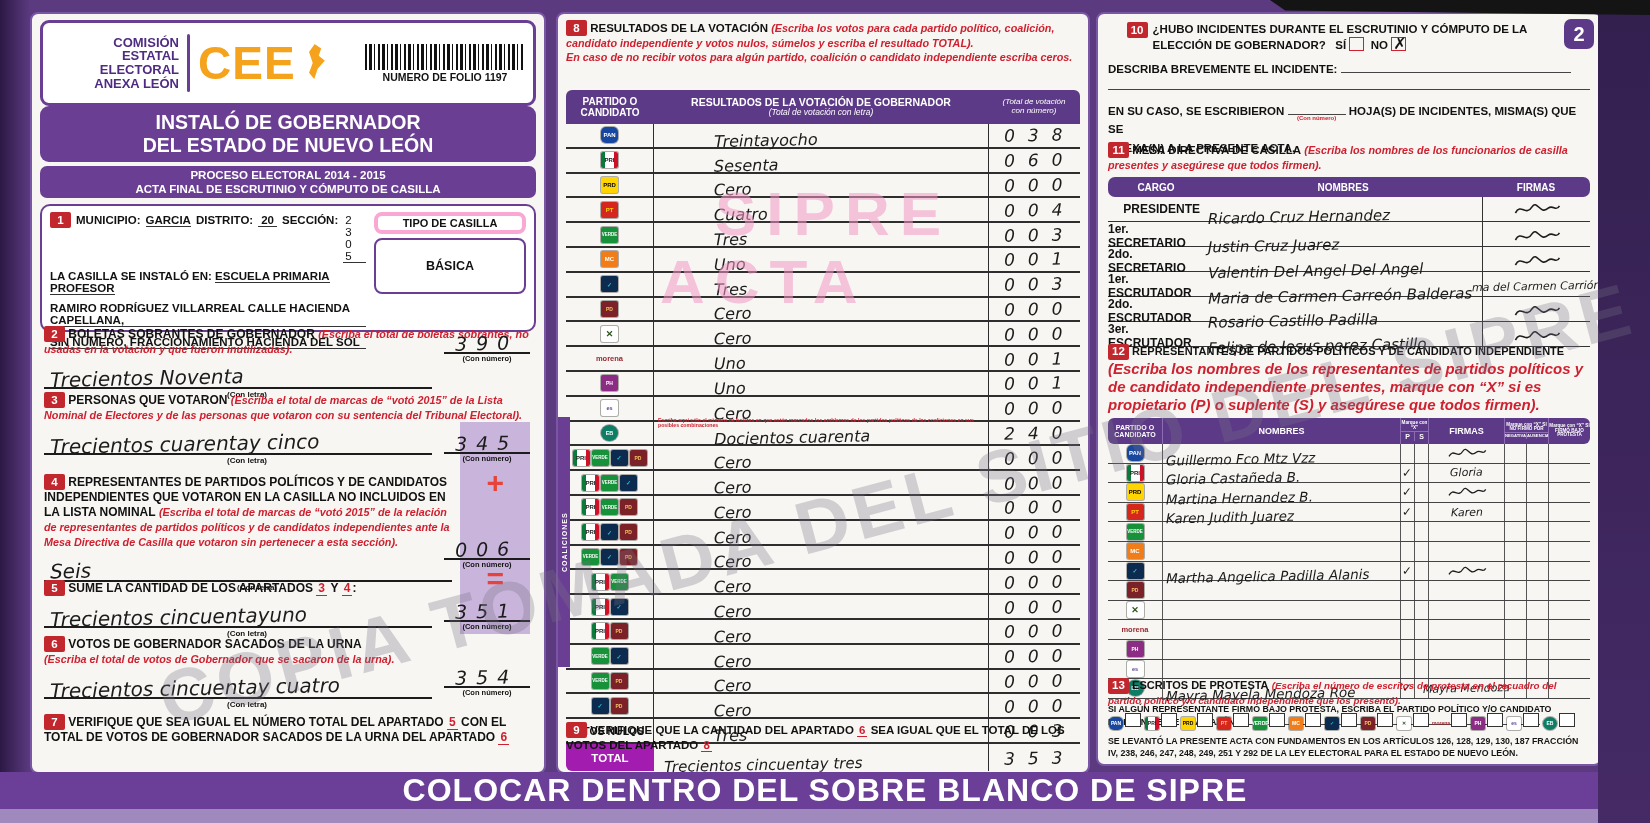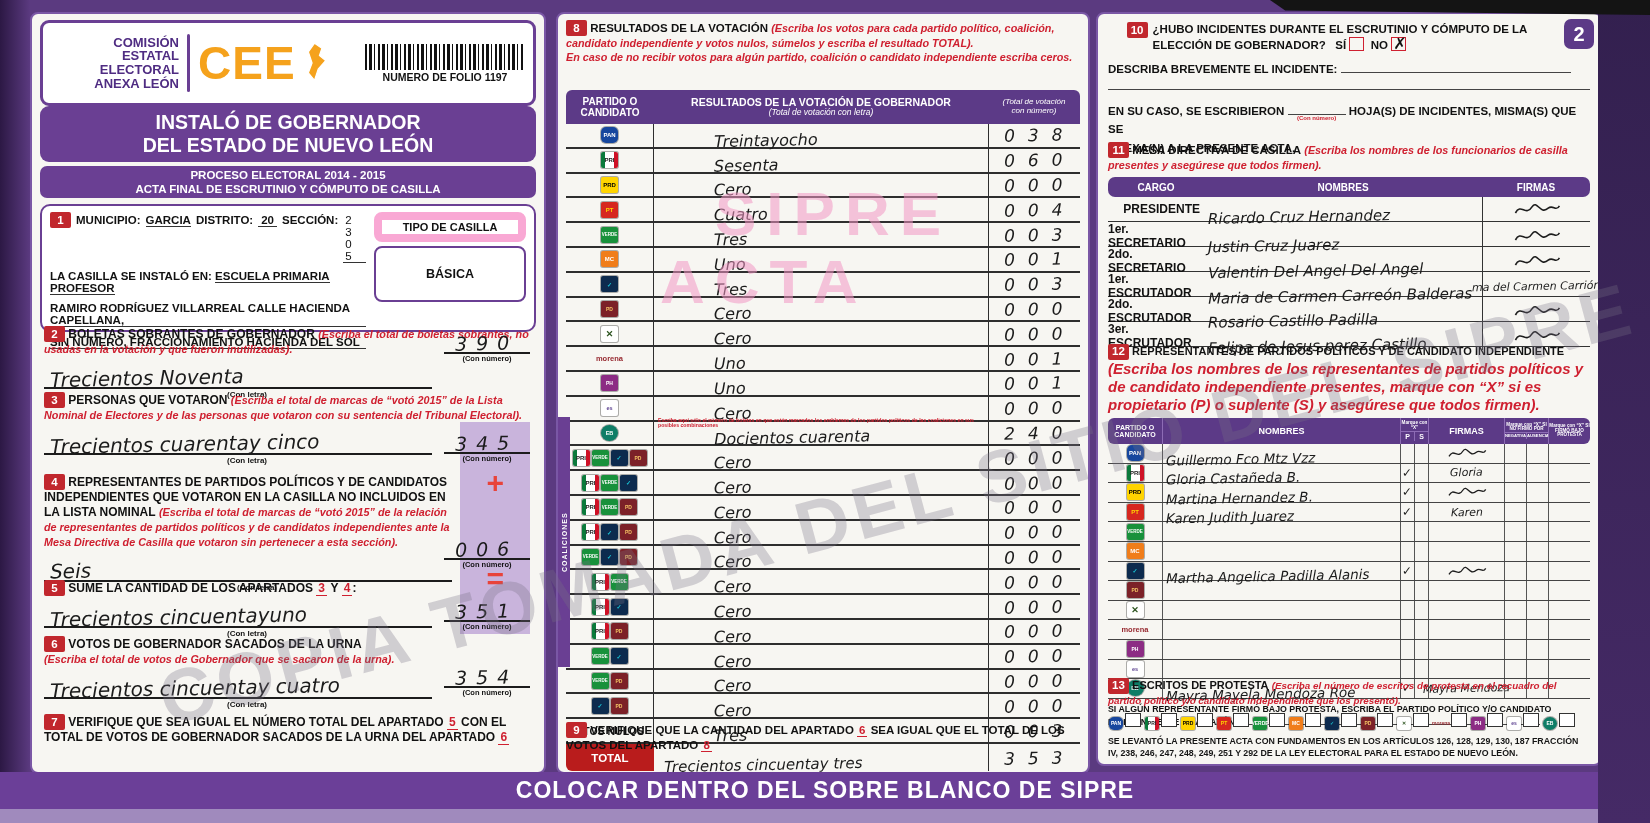--- a/index.html
+++ b/index.html
@@ -8,21 +8,21 @@
   .abs{position:absolute;}
   .panel{position:absolute;top:12px;background:#f7f6f2;border:2px solid #7a57a5;border-radius:8px;}
   #panel-left{left:30px;width:512px;height:758px;}
   #panel-mid{left:556px;width:530px;height:758px;}
   #panel-right{left:1096px;width:502px;height:750px;}
   
   #edge-left{left:0;top:0;width:30px;height:823px;background:linear-gradient(90deg,#2c1844,#5b3a80);}
   #edge-right{right:0;top:0;width:52px;height:823px;background:linear-gradient(180deg,#33204f,#452a66);z-index:6;}
   #edge-topblack{right:0;top:0;width:380px;height:15px;background:#141414;clip-path:polygon(0 0,100% 0,100% 100%,4% 70%);z-index:7;}
   #band{left:0;top:772px;width:1650px;height:37px;background:#6b3f98;z-index:5;display:flex;align-items:center;justify-content:center;}
-  #band .t{color:#fff;font-weight:bold;font-size:23px;letter-spacing:1px;}
+  #band .t{color:#fff;font-weight:bold;font-size:32px;letter-spacing:1px;}
   #band-sub{left:0;top:809px;width:1650px;height:14px;background:#a08abd;z-index:5;}
   
   .wm-acta{left:660px;top:180px;z-index:30;color:rgba(242,152,196,.55);font-weight:bold;font-size:62px;letter-spacing:10px;line-height:1.1;pointer-events:none;font-family:"Liberation Sans",sans-serif;}
   .wm-diag{left:150px;top:660px;z-index:31;color:rgba(120,112,132,.30);font-size:74px;font-weight:bold;letter-spacing:5px;white-space:nowrap;transform:rotate(-15deg);transform-origin:left top;pointer-events:none;}
   
   .badge{display:inline-flex;align-items:center;justify-content:center;background:#c1272d;color:#fff;
          font-weight:bold;font-size:11.5px;min-width:17px;height:16px;padding:0 2px;border-radius:2px;flex:none;}
   .red{color:#cf2030;}
   .ital{font-style:italic;font-weight:bold;}
   .hw{display:inline-block;font-family:"DejaVu Sans",sans-serif;font-style:italic;color:#1b1b1b;transform:rotate(-1.2deg);white-space:nowrap;}
@@ -54,21 +54,21 @@
   #folio-label{font-size:10.5px;font-weight:bold;margin-top:1px;}
   #title-box{left:8px;top:92px;right:8px;height:56px;background:#6a3f93;border-radius:9px;color:#fff;
              display:flex;flex-direction:column;align-items:center;justify-content:center;font-weight:bold;font-size:19.5px;line-height:1.2;}
   #proc-box{left:8px;top:152px;right:8px;height:32px;background:#6a3f93;border-radius:7px;color:#fff;
             display:flex;flex-direction:column;align-items:center;justify-content:center;font-weight:bold;font-size:11.5px;line-height:1.25;}
   #sec1-box{left:8px;top:190px;right:8px;height:112px;background:#fff;border:2.5px solid #6a3f93;border-radius:10px;padding:6px 8px;font-size:11.5px;}
   .u{border-bottom:1.5px solid #333;}
   #sec1-grid{display:flex;gap:8px;}
   #sec1-leftcol{flex:1;}
   #tipo-wrap{width:152px;flex:none;text-align:center;}
-  #tipo-label{border:8px solid #f9a8d4;border-radius:8px;font-weight:bold;font-size:11px;padding:1px 0;}
+  #tipo-label{border:4px solid #f9a8d4;border-radius:8px;font-weight:bold;font-size:11px;padding:1px 0;}
   #tipo-val{border:2px solid #6a3f93;border-radius:8px;font-weight:bold;font-size:12.5px;height:52px;margin-top:4px;display:flex;align-items:center;justify-content:center;}
   .lsec{position:absolute;left:12px;right:12px;font-size:12px;line-height:1.25;}
   .lsec b{font-size:12px;}
   .note{font-size:10.8px;line-height:1.22;}
   .letra-line{position:relative;border-bottom:2px solid #1c1c1c;height:26px;margin-right:100px;margin-top:4px;}
   .letra-line .hw{position:absolute;left:6px;bottom:-4px;font-size:20px;}
   .conletra{position:absolute;left:18px;right:100px;text-align:center;font-size:8px;font-weight:bold;margin-top:1px;}
   .num-val{position:absolute;right:14px;width:86px;text-align:center;}
   .num-val .hw{font-size:19px;letter-spacing:9px;}
   .num-val .cn{display:block;font-size:7.5px;font-weight:bold;letter-spacing:0;text-align:center;border-top:2px solid #1c1c1c;margin-top:-2px;}
@@ -85,21 +85,21 @@
   .r8letra{position:relative;overflow:visible;}
   .r8letra .hw{position:absolute;left:60px;bottom:-3px;font-size:16px;}
   .r8num{border-left:1.5px solid #2e2e2e;display:flex;align-items:center;justify-content:center;}
   .r8num .hw{font-size:17px;letter-spacing:13px;margin-left:10px;}
   #coal-strip{position:absolute;left:0px;top:403px;width:12px;height:250px;background:#6a3f93;color:#fff;
               font-size:7px;font-weight:bold;writing-mode:vertical-rl;transform:rotate(180deg);display:flex;align-items:center;justify-content:center;letter-spacing:1px;z-index:3;}
   #coal-note{position:absolute;left:100px;top:404px;right:100px;font-size:5.2px;color:#cf2030;font-weight:bold;z-index:3;line-height:1;}
   .nulos-row{height:23px;}
   .nulos-row .lbl{display:flex;align-items:center;justify-content:flex-start;font-weight:bold;font-size:10.5px;padding-left:2px;border-right:1.5px solid #2e2e2e;}
   .total-row{height:27px;border-bottom:none;}
-  .total-row .lbl{background:#b91c1c;color:#fff;font-weight:bold;font-size:11.5px;display:flex;align-items:center;justify-content:center;border-radius:0 0 0 6px;}
+  .total-row .lbl{background:#a21caf;color:#fff;font-weight:bold;font-size:11.5px;display:flex;align-items:center;justify-content:center;border-radius:0 0 0 6px;}
   #s9{position:absolute;left:8px;right:8px;top:708px;font-size:11.5px;font-weight:bold;line-height:1.3;}
   .rsec{position:absolute;left:10px;right:10px;}
   #page-badge{position:absolute;right:6px;top:5px;width:30px;height:30px;background:#5c3a87;color:#fff;border-radius:7px;
               display:flex;align-items:center;justify-content:center;font-weight:bold;font-size:20px;z-index:4;}
   .chk{display:inline-block;width:13px;height:12px;border:1.5px solid #cf2030;vertical-align:-2px;position:relative;}
   .chk .hwx{position:absolute;left:1px;top:-4px;font-size:16px;font-weight:bold;font-family:"DejaVu Sans",sans-serif;color:#111;}
   .longline{display:inline-block;border-bottom:1.5px solid #444;}
   .blankn{display:inline-block;width:58px;border-bottom:1.5px solid #444;position:relative;height:11px;}
   .blankn span{position:absolute;left:0;right:0;top:11px;font-size:6px;color:#cf2030;font-weight:bold;text-align:center;}
   .tbl-hd{display:grid;background:#5c3a87;color:#fff;font-weight:bold;border-radius:7px;}

